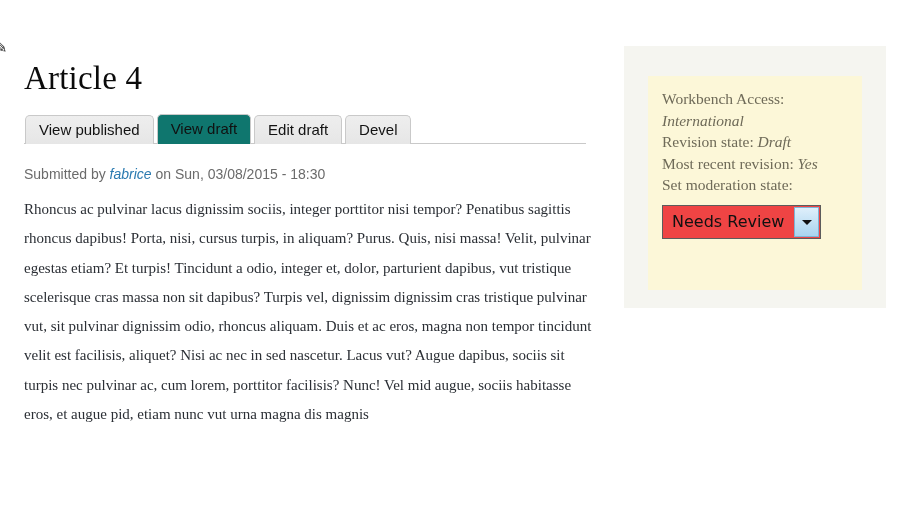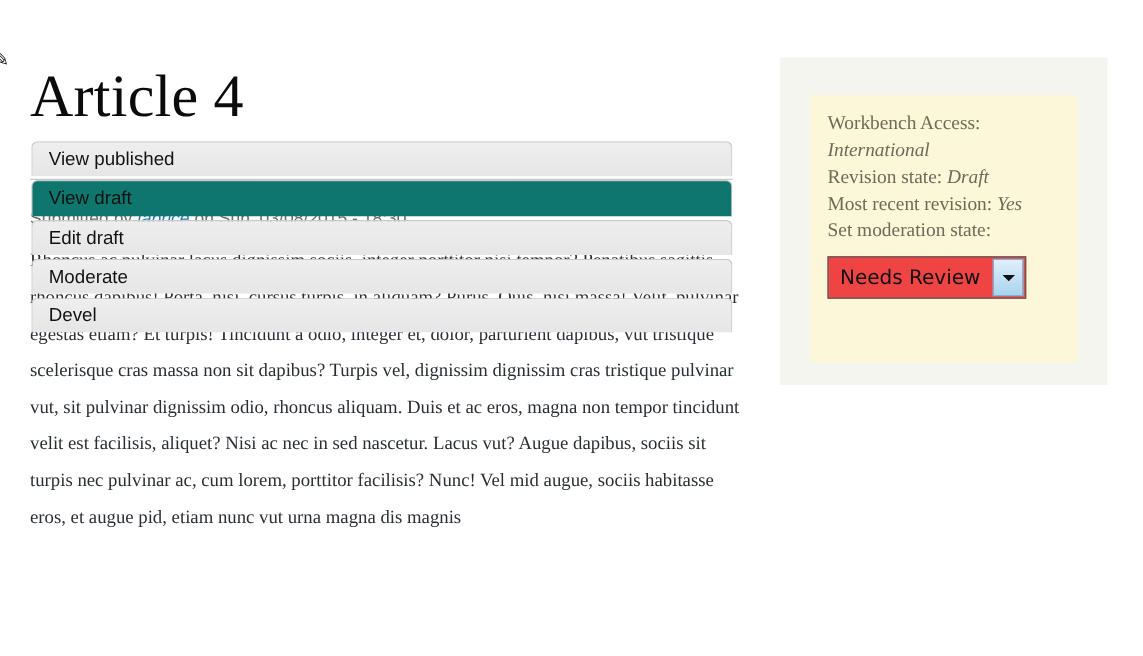--- a/index.html
+++ b/index.html
@@ -34,41 +34,41 @@
   
   .main {
     position: absolute;
     left: 24px;
     top: 56px;
     width: 574px;
   }
 
   .page-title {
     font-family: "Liberation Serif", "DejaVu Serif", serif;
-    font-size: 48px;
+    font-size: 33px;
     font-weight: normal;
     color: #0b0b0b;
     margin: 0;
     padding: 0 0 2px 0;
     line-height: 44px;
     letter-spacing: 0.2px;
   }
 
   
   .tabs {
     position: relative;
     height: 32px;
     margin-top: 10px;
     border-bottom: 1px solid #c9c9c9;
     width: 562px;
     box-sizing: border-box;
     display: flex;
+    align-items: flex-end;
     gap: 3px;
     padding-left: 1px;
-    flex-direction: column;
   }
   .tab {
     position: relative;
     display: inline-block;
     box-sizing: border-box;
     height: 29px;
     line-height: 27px;
     padding: 0 13px;
     font-family: "Liberation Sans", "DejaVu Sans", sans-serif;
     font-size: 15px;
@@ -216,21 +216,20 @@
 <div class="edge-glyph">✎</div>
 
 <div class="main">
 
   <h1 class="page-title">Article 4</h1>
 
   <div class="tabs">
     <div class="tab">View published</div>
     <div class="tab active">View draft</div>
     <div class="tab">Edit draft</div>
-    <div class="tab">Moderate</div>
     <div class="tab">Devel</div>
   </div>
 
   <div class="submitted"><span>Submitted by </span><a href="#">fabrice</a><span> on Sun, 03/08/2015 - 18:30</span></div>
 
   <div class="body-copy">Rhoncus ac pulvinar lacus dignissim sociis, integer porttitor nisi tempor? Penatibus sagittis rhoncus dapibus! Porta, nisi, cursus turpis, in aliquam? Purus. Quis, nisi massa! Velit, pulvinar egestas etiam? Et turpis! Tincidunt a odio, integer et, dolor, parturient dapibus, vut tristique scelerisque cras massa non sit dapibus? Turpis vel, dignissim dignissim cras tristique pulvinar vut, sit pulvinar dignissim odio, rhoncus aliquam. Duis et ac eros, magna non tempor tincidunt velit est facilisis, aliquet? Nisi ac nec in sed nascetur. Lacus vut? Augue dapibus, sociis sit turpis nec pulvinar ac, cum lorem, porttitor facilisis? Nunc! Vel mid augue, sociis habitasse eros, et augue pid, etiam nunc vut urna magna dis magnis</div>
 
 </div>
 
 <div class="sidebar-outer">

